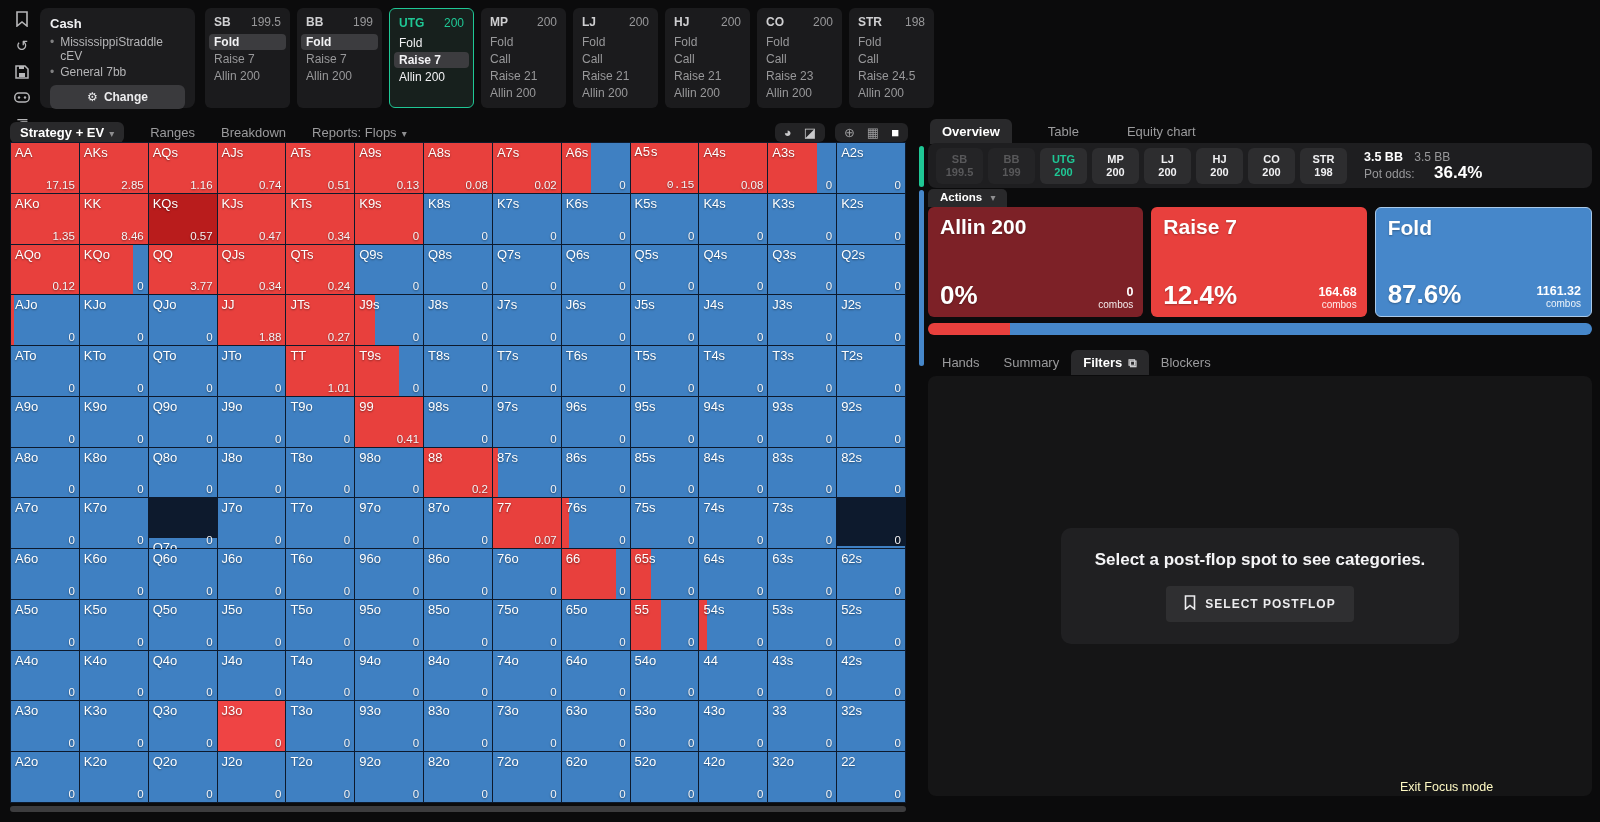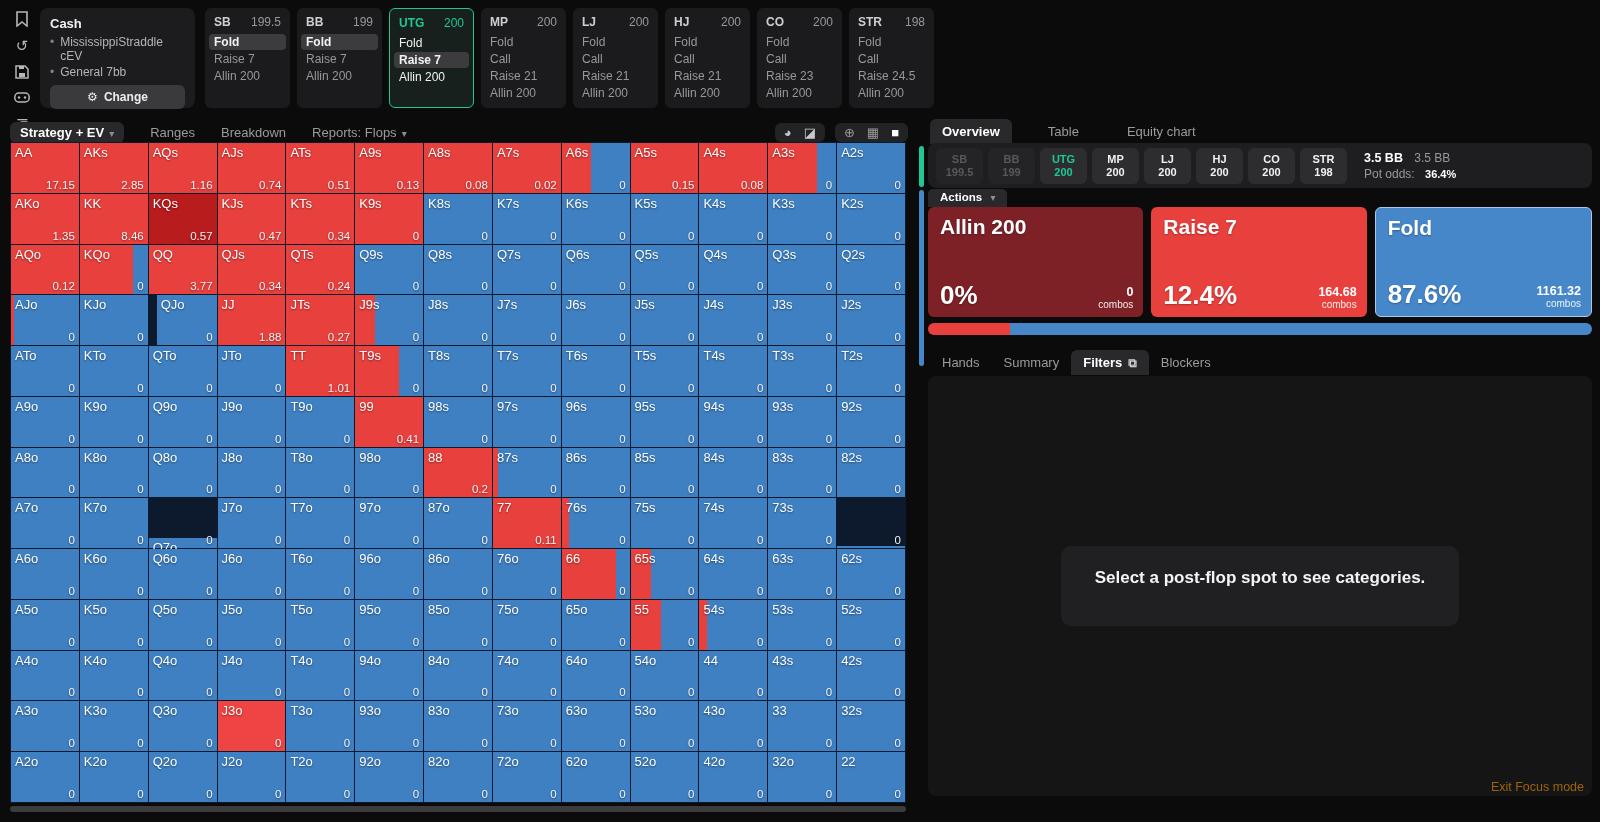--- a/index.html
+++ b/index.html
@@ -62,21 +62,21 @@
   #info-strip { left:928px; top:143px; width:664px; height:45px; background:#1e1e20; border-radius:8px;
     display:flex; align-items:center; padding:0 8px; gap:5px; }
   .badge { width:47px; height:36px; background:#2d2d2f; border-radius:6px; display:flex; flex-direction:column;
     align-items:center; justify-content:center; font-size:11px; font-weight:bold; color:#f0f0f2; line-height:13px; cursor:pointer; }
   .badge.dim { background:#242426; color:#58585a; }
   .badge.teal { color:#1fc795; }
   #pot-info { margin-left:12px; font-size:12px; line-height:16px; }
   #pot-info .r1 b { color:#fff; font-size:12.5px; }
   #pot-info .r1 span { color:#98989a; margin-left:8px; }
   #pot-info .r2 span.lbl { color:#98989a; }
-  #pot-info .r2 b { color:#fff; margin-left:7px; font-size:11px; }
+  #pot-info .r2 b { color:#fff; margin-left:16px; font-size:17px; }
 
   #actions-tab { left:928px; top:189px; height:18px; background:#29292b; border-radius:5px 5px 0 0;
     padding:2px 12px; font-size:11.5px; font-weight:bold; color:#fff; cursor:pointer; }
   #action-cards { left:928px; top:207px; width:664px; display:flex; gap:8px; }
   .acard { flex:1; height:110px; border-radius:6px; position:relative; padding:8px 12px; cursor:pointer; }
   .acard.outlined { border:1.5px solid #a9c9e9; }
   .acard .alabel { font-size:21px; font-weight:bold; color:#fff; text-shadow:0 1px 2px rgba(0,0,0,.3); }
   .acard .apct { position:absolute; left:12px; bottom:6px; font-size:26px; font-weight:bold; color:#fff; text-shadow:0 1px 2px rgba(0,0,0,.3); }
   .acard .acombos { position:absolute; right:10px; bottom:7px; text-align:right; color:#fff; }
   .acard .acombos .n { font-size:12.5px; font-weight:bold; }
@@ -86,21 +86,21 @@
   #strategy-bar div { height:100%; }
 
   #sub-tabs { left:930px; top:350px; display:flex; }
   #filters-panel { left:928px; top:376px; width:664px; height:420px; background:#151516; border-radius:8px;
     display:flex; align-items:center; justify-content:center; }
   #filters-msg { background:#202022; border-radius:10px; padding:22px 34px; text-align:center; max-width:520px; }
   #filters-msg .msg { font-size:17px; font-weight:bold; color:#f4f4f6; margin-bottom:16px; }
   #select-postflop { background:#2f2f31; border:none; border-radius:4px; color:#ececee; font-family:inherit;
     font-size:12px; font-weight:bold; letter-spacing:1px; padding:9px 18px; cursor:pointer;
     display:inline-flex; align-items:center; gap:9px; }
-  #exit-focus { left:1400px; top:780px; width:184px; text-align:right; font-size:12.5px; color:#a16207; cursor:pointer; }
+  #exit-focus { left:1400px; top:780px; width:184px; text-align:left; font-size:12.5px; color:#fef9c3; cursor:pointer; }
 </style>
 </head>
 <body>
 
 <div id="sidebar-icons" class="abs">
   <span class="sic">
     <svg width="14" height="16" viewBox="0 0 14 16">
         <path d="M2 1h10v14l-5-4-5 4z" fill="none" stroke="#b7b7b9" stroke-width="1.6"></path>
       </svg>
     </span>
@@ -269,21 +269,21 @@
       <span class="val">0.08</span>
     </div>
     <div class="cell" style="background: rgb(232, 64, 61);">
       <span class="hand">A7s</span>
       <span class="val">0.02</span>
     </div>
     <div class="cell" style="background: linear-gradient(90deg, rgb(232, 64, 61) 42%, rgb(63, 128, 194) 42%);">
       <span class="hand">A6s</span>
       <span class="val">0</span>
     </div>
-    <div class="cell" style="background: rgb(232, 64, 61);">
+    <div class="cell" style="background: rgb(232, 64, 61); font-family: Liberation Mono, monospace;">
       <span class="hand">A5s</span>
       <span class="val">0.15</span>
     </div>
     <div class="cell" style="background: rgb(232, 64, 61);">
       <span class="hand">A4s</span>
       <span class="val">0.08</span>
     </div>
     <div class="cell" style="background: linear-gradient(90deg, rgb(232, 64, 61) 72%, rgb(63, 128, 194) 72%);">
       <span class="hand">A3s</span>
       <span class="val">0</span>
@@ -397,21 +397,21 @@
       <span class="val">0</span>
     </div>
     <div class="cell" style="background: linear-gradient(90deg, rgb(232, 64, 61) 5%, rgb(63, 128, 194) 5%);">
       <span class="hand">AJo</span>
       <span class="val">0</span>
     </div>
     <div class="cell" style="background: rgb(63, 128, 194);">
       <span class="hand">KJo</span>
       <span class="val">0</span>
     </div>
-    <div class="cell" style="background: rgb(63, 128, 194); margin-left: 8px;">
+    <div class="cell" style="background: rgb(63, 128, 194);">
       <span class="hand">QJo</span>
       <span class="val">0</span>
     </div>
     <div class="cell" style="background: rgb(232, 64, 61);">
       <span class="hand">JJ</span>
       <span class="val">1.88</span>
     </div>
     <div class="cell" style="background: rgb(232, 64, 61);">
       <span class="hand">JTs</span>
       <span class="val">0.27</span>
@@ -627,21 +627,21 @@
     <div class="cell" style="background: rgb(63, 128, 194);">
       <span class="hand">97o</span>
       <span class="val">0</span>
     </div>
     <div class="cell" style="background: rgb(63, 128, 194);">
       <span class="hand">87o</span>
       <span class="val">0</span>
     </div>
     <div class="cell" style="background: rgb(232, 64, 61);">
       <span class="hand">77</span>
-      <span class="val">0.11</span>
+      <span class="val">0.07</span>
     </div>
     <div class="cell" style="background: linear-gradient(90deg, rgb(232, 64, 61) 10%, rgb(63, 128, 194) 10%);">
       <span class="hand">76s</span>
       <span class="val">0</span>
     </div>
     <div class="cell" style="background: rgb(63, 128, 194);">
       <span class="hand">75s</span>
       <span class="val">0</span>
     </div>
     <div class="cell" style="background: rgb(63, 128, 194);">
@@ -1014,16 +1014,24 @@
 <div id="sub-tabs" class="abs">
     <span class="rtab"><span>Hands</span></span>
     <span class="rtab"><span>Summary</span></span>
     <span class="rtab active"><span>Filters</span><span class="ticon">⧉</span></span>
     <span class="rtab"><span>Blockers</span></span>
   </div>
 
 <div id="filters-panel" class="abs">
   <div id="filters-msg">
     <div class="msg">Select a post-flop spot to see categories.</div>
+    <button id="select-postflop">
+      <span>
+        <svg width="12" height="15" viewBox="0 0 12 15">
+            <path d="M1.5 1h9v13l-4.5-3.6L1.5 14z" fill="none" stroke="#ececee" stroke-width="1.6"></path>
+          </svg>
+      </span>
+      <span>SELECT POSTFLOP</span>
+    </button>
   </div>
 </div>
 
 <div id="exit-focus" class="abs">Exit Focus mode</div>
 
 </body></html>

